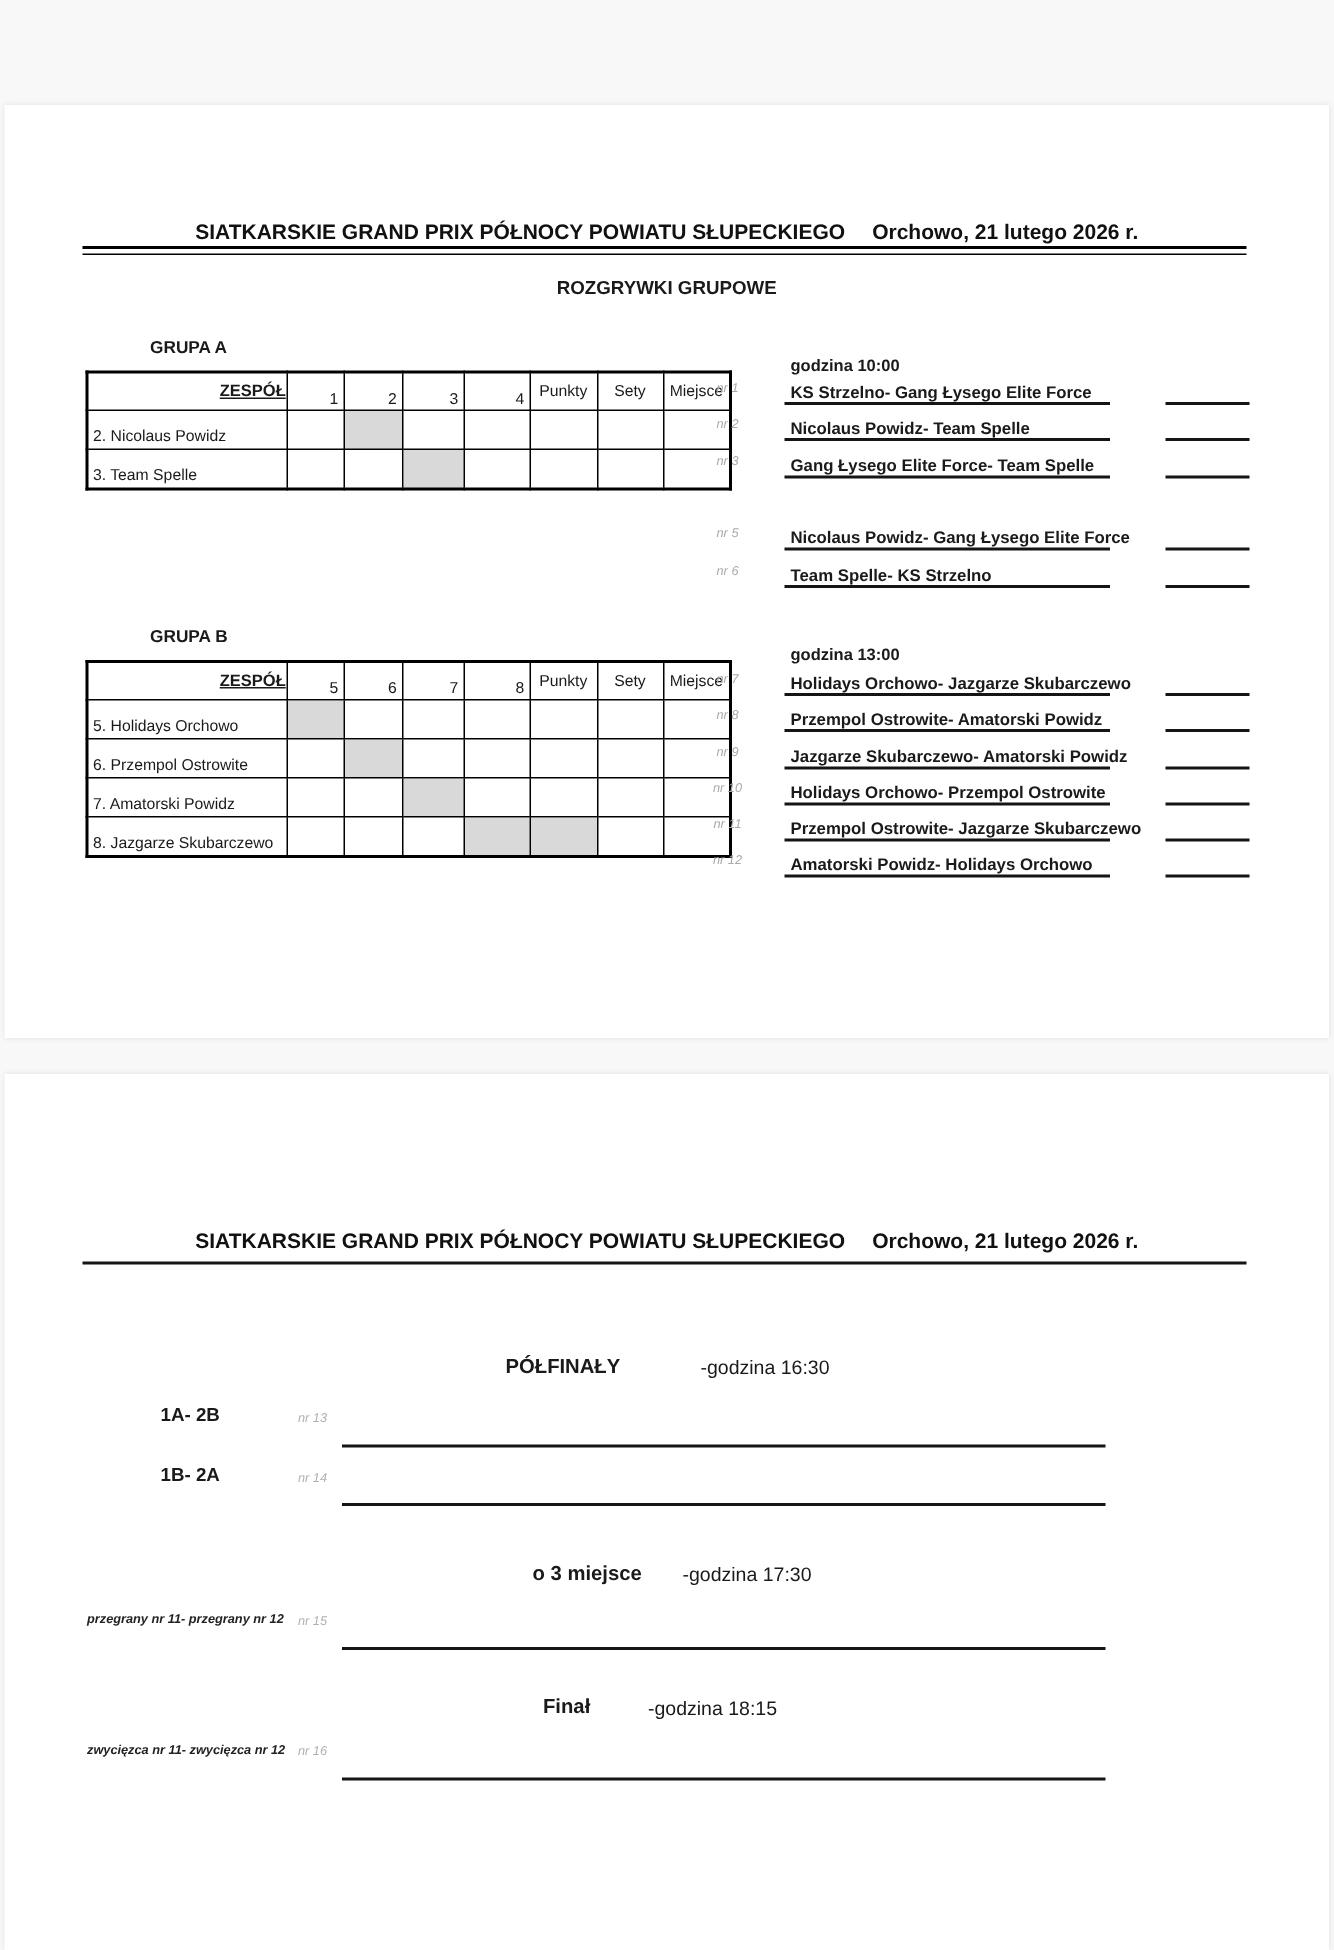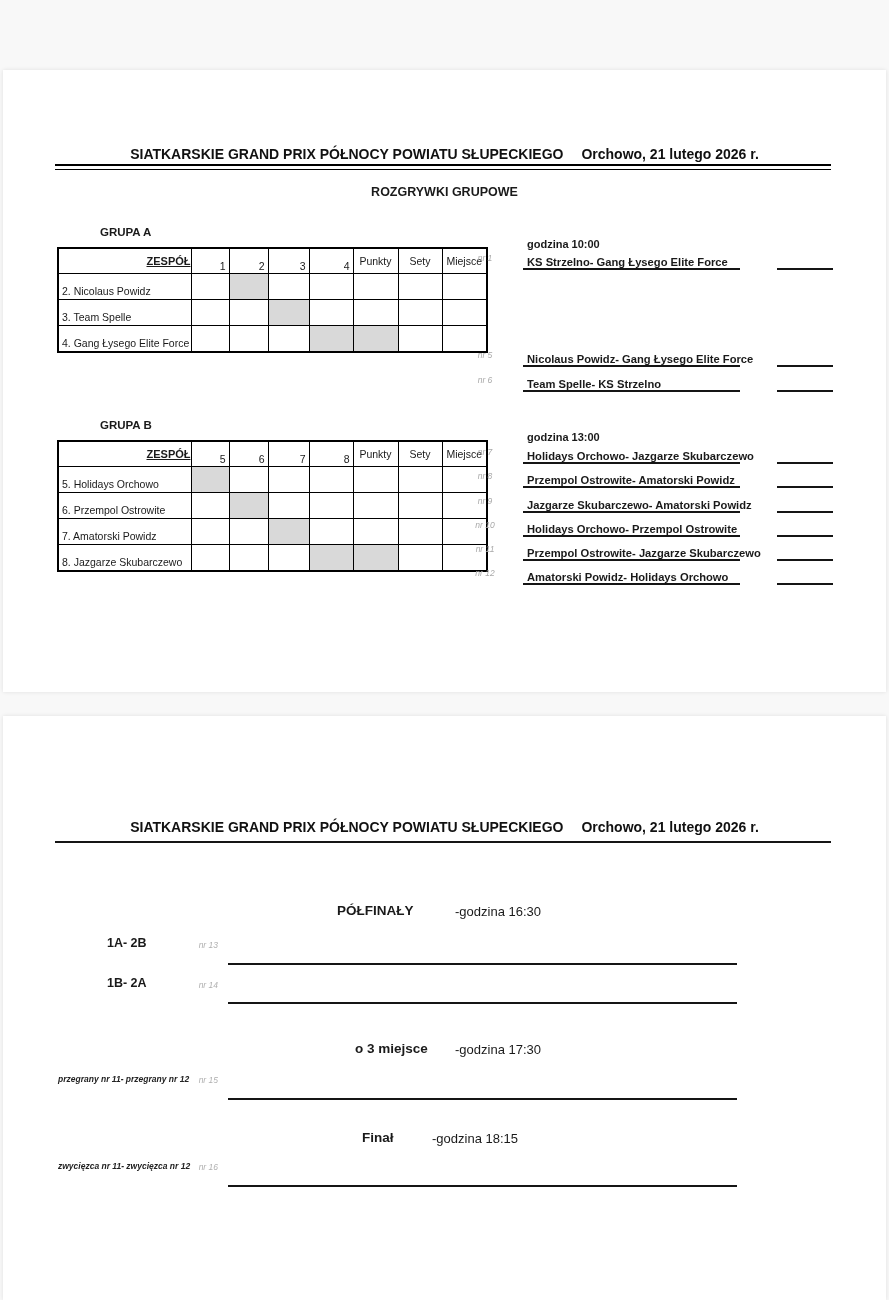--- a/index.html
+++ b/index.html
@@ -100,36 +100,38 @@
     <tr>
       <td class="team">3. Team Spelle</td>
       <td></td>
           <td></td>
       <td class="sh"></td>
       <td></td>
           <td></td>
       <td></td>
           <td></td>
     </tr>
-    <tr>
-      <td class="team">4. Gang Łysego Elite Force</td>
-      <td></td>
-          <td></td>
-      <td></td>
-      <td class="sh"></td>
-      <td class="sh"></td>
-      <td></td>
-          <td></td>
-    </tr>
   </tbody>
     </table>
 
   <div class="abs match-row" style="top:180px">
     <span class="m-nr">nr 1</span>
     <span class="m-name">KS Strzelno- Gang Łysego Elite Force</span>
+    <span class="m-line"></span>
+    <span class="m-short"></span>
+  </div>
+  <div class="abs match-row" style="top:204px">
+    <span class="m-nr">nr 2</span>
+    <span class="m-name">Nicolaus Powidz- Team Spelle</span>
+    <span class="m-line"></span>
+    <span class="m-short"></span>
+  </div>
+  <div class="abs match-row" style="top:229px">
+    <span class="m-nr">nr 3</span>
+    <span class="m-name">Gang Łysego Elite Force- Team Spelle</span>
     <span class="m-line"></span>
     <span class="m-short"></span>
   </div>
   <div class="abs match-row" style="top:277px">
     <span class="m-nr">nr 5</span>
     <span class="m-name">Nicolaus Powidz- Gang Łysego Elite Force</span>
     <span class="m-line"></span>
     <span class="m-short"></span>
   </div>
   <div class="abs match-row" style="top:302px">
@@ -248,21 +250,21 @@
 
 <div class="page" id="page2">
 
   <div class="abs doc-title" style="top:103px">
     <span>SIATKARSKIE GRAND PRIX PÓŁNOCY POWIATU SŁUPECKIEGO</span>
     <span>Orchowo, 21 lutego 2026 r.</span>
   </div>
   <div class="abs rule-single" style="top:125px"></div>
 
   <span class="abs sec-heading" style="left:334px;top:187px">PÓŁFINAŁY</span>
-  <span class="abs sec-time" style="left:452px;top:188px">-godzina 16:30</span>
+  <span class="abs sec-time" style="left:464px;top:188px">-godzina 16:30</span>
 
   <span class="abs br-label" style="left:104px;top:220px">1A- 2B</span>
   <span class="abs br-nr" style="left:170px;width:45px;top:224px">nr 13</span>
   <div class="abs br-line" style="top:247px"></div>
 
   <span class="abs br-label" style="left:104px;top:260px">1B- 2A</span>
   <span class="abs br-nr" style="left:170px;width:45px;top:264px">nr 14</span>
   <div class="abs br-line" style="top:286px"></div>
 
   <span class="abs sec-heading" style="left:352px;top:325px">o 3 miejsce</span>

